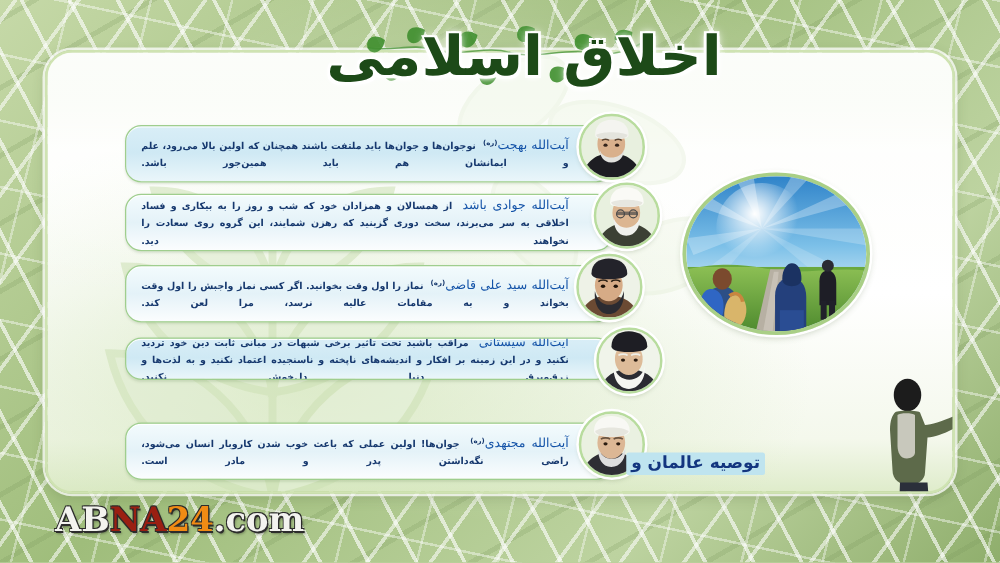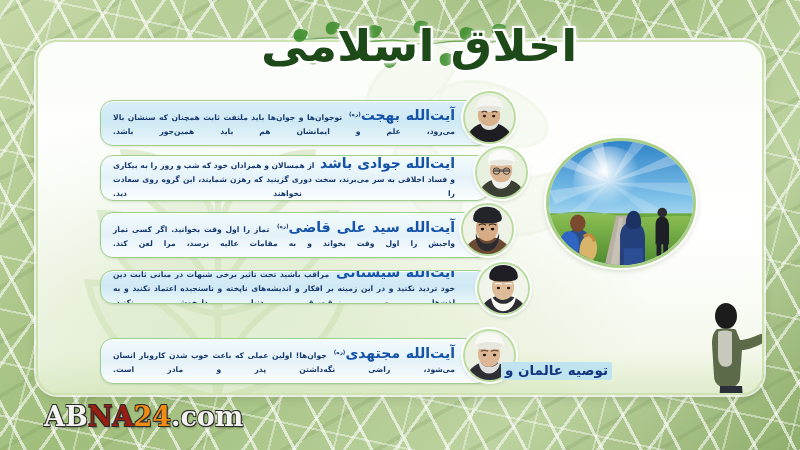--- a/index.html
+++ b/index.html
@@ -90,21 +90,21 @@
     overflow:hidden;
     display:flex; align-items:center;
   }
   .bubble .txt {
     direction:rtl; text-align:justify; text-align-last:justify;
     padding:4px 34px 4px 12px;
     font-size:7.6px; line-height:14px; color:#16386e; font-weight:600;
     width:100%;
     font-family:"DejaVu Sans", sans-serif;
   }
-  .bubble .who { color:#1453a8; font-weight:700; font-size:14px; }
+  .bubble .who { color:#1453a8; font-weight:400; font-size:10px; }
   .bubble .sup { font-size:5.6px; vertical-align:super; }
   .bub-blue  { background:linear-gradient(180deg,#d9eef7 0%,#cfe9f4 48%,#eaf6fa 100%); }
   .bub-white { background:linear-gradient(180deg,#f3fbfd 0%,#e4f2f8 50%,#fbfdfe 100%); }
 
   .portrait {
     position:absolute; top:-9px; width:53px; height:53px;
     border-radius:50%;
     border:2.4px solid #b8dc9e;
     background:#dfeccd;
     box-shadow:0 0 0 2px #fff, 0 2px 4px rgba(70,95,50,.28);
@@ -264,21 +264,21 @@
           <path d="M36 137 L52 137 L52 140 L34 140Z" fill="#141414"></path>
           <path d="M60 137 L72 137 L74 140 L58 140Z" fill="#141414"></path>
           <path d="M96 26 C100 24 106 25 108 28 C109 31 104 33 100 33 C97 33 95 30 96 26Z" fill="#e0b694"></path>
         </g>
       </svg>
     </div>
 
     <div class="row" style="top:58px;">
       <div class="bubble bub-blue">
         <div class="txt">
-          <span class="who">آیت‌الله بهجت</span><span class="sup">(ره)</span>&nbsp;&nbsp;<span>نوجوان‌ها و جوان‌ها باید ملتفت ثابت همچنان که سنشان بالا می‌رود، علم و ایمانشان هم باید همین‌جور باشد.</span>
+          <span class="who">آیت‌الله بهجت</span><span class="sup">(ره)</span>&nbsp;&nbsp;<span>نوجوان‌ها و جوان‌ها باید ملتفت باشند همچنان که اولین بالا می‌رود، علم و ایمانشان هم باید همین‌جور باشد.</span>
         </div>
       </div>
       <div class="portrait" style="right:-26px;">
         <svg viewBox="0 0 53 53">
           <rect width="53" height="53" fill="#e8f0df"></rect>
           <path d="M0 53 C4 38 14 32 26 32 C38 32 49 38 53 53Z" fill="#1d1d22"></path>
           <ellipse cx="26" cy="24" rx="12" ry="14" fill="#d9b08c"></ellipse>
           <path d="M12 16 C12 7 19 3 26 3 C34 3 41 7 41 16 C41 19 37 20 26 20 C15 20 12 19 12 16Z" fill="#f4f4f0"></path>
           <path d="M13 16 C18 13 34 13 40 16 C40 19 34 20 26 20 C19 20 13 19 13 16Z" fill="#e4e4dd"></path>
           <path d="M16 29 C18 38 34 38 37 29 C37 34 34 40 26 40 C19 40 16 34 16 29Z" fill="#e2e2de"></path>

